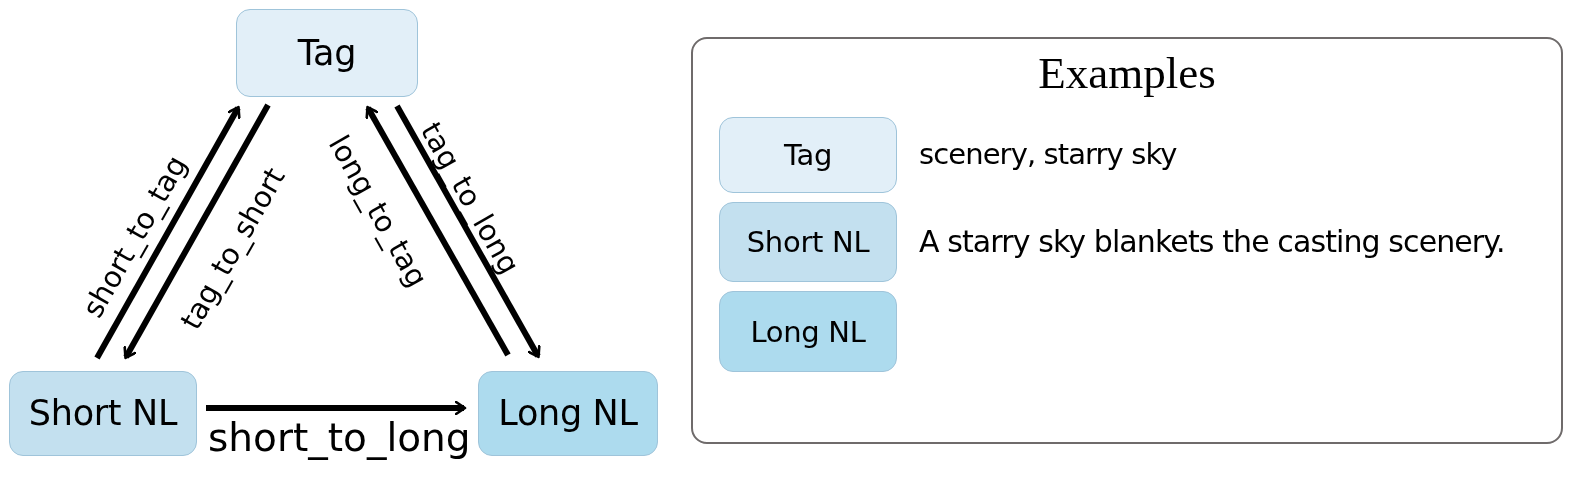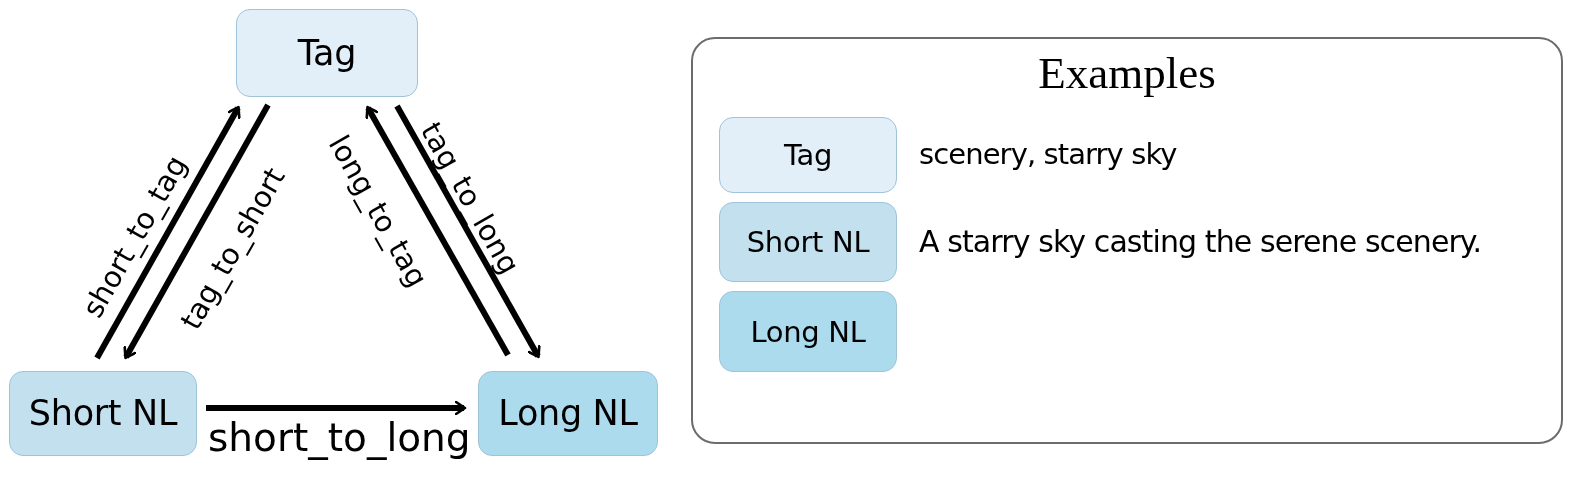--- a/index.html
+++ b/index.html
@@ -99,21 +99,21 @@
 
   
   #examples-panel {
     position: absolute;
     left: 691px;
     top: 37px;
     width: 872px;
     height: 407px;
     box-sizing: border-box;
     border: 2.4px solid #6f6b6b;
-    border-radius: 24px;
+    border-radius: 16px;
     background: #ffffff;
   }
 
   #examples-title {
     position: absolute;
     left: 0;
     top: 12px;
     width: 100%;
     text-align: center;
     font-family: "Liberation Serif", serif;
@@ -229,21 +229,21 @@
         <div class="ex-chip">
           <span>Tag</span>
         </div>
         <div class="ex-text">scenery, starry sky</div>
       </div>
 
       <div class="ex-row ex-row-1">
         <div class="ex-chip">
           <span>Short NL</span>
         </div>
-        <div class="ex-text">A starry sky casting the serene scenery.</div>
+        <div class="ex-text">A starry sky blankets the casting scenery.</div>
       </div>
 
       <div class="ex-row ex-row-2">
         <div class="ex-chip">
           <span>Long NL</span>
         </div>
       </div>
 
     </div>
   </div>

